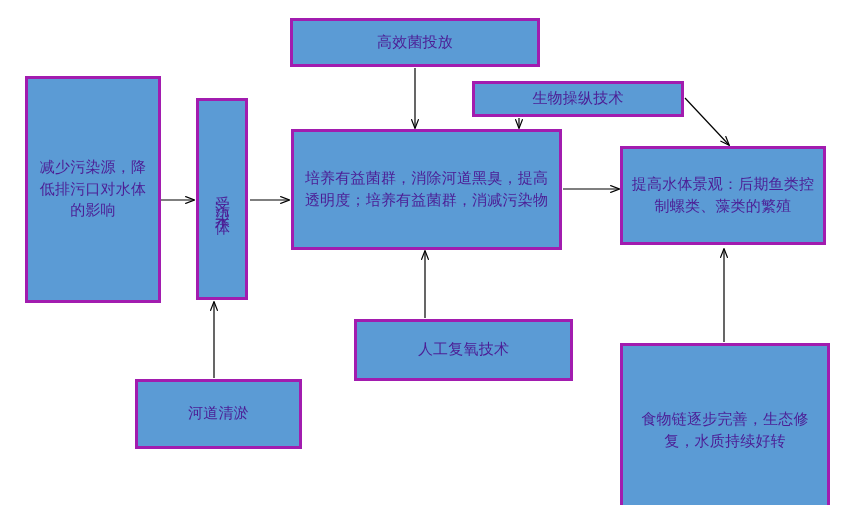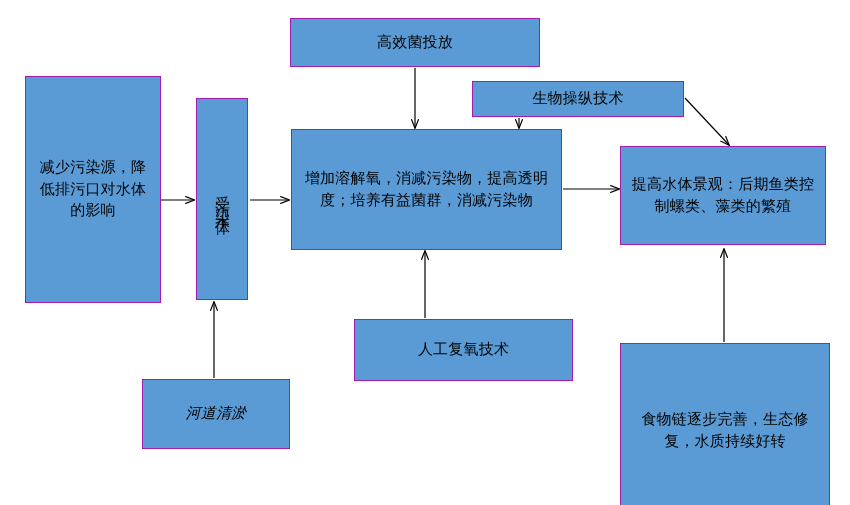--- a/index.html
+++ b/index.html
@@ -12,22 +12,22 @@
     width: 850px;
     height: 505px;
     background: #ffffff;
     overflow: hidden;
     font-family: "Liberation Serif", "DejaVu Serif", serif;
   }
   .node {
     position: absolute;
     box-sizing: border-box;
     background: #5B9BD5;
-    border: 1px solid #a21caf;
-    color: #000000;
+    border: 3px solid #a21caf;
+    color: #4c1d95;
     display: flex;
     align-items: center;
     justify-content: center;
     text-align: center;
     line-height: 1.45;
     font-size: 15px;
     padding: 4px 8px;
     letter-spacing: 0.2px;
     -webkit-font-smoothing: antialiased;
   }
@@ -97,28 +97,28 @@
 
   <div class="node" style="left:290px; top:18px; width:250px; height:49px;">
     <span class="label">高效菌投放</span>
   </div>
 
   <div class="node" style="left:472px; top:81px; width:212px; height:36px;">
     <span class="label">生物操纵技术</span>
   </div>
 
   <div class="node" style="left:291px; top:129px; width:271px; height:121px;">
-    <span class="label">增加溶解氧，消减污染物，提高透明度；培养有益菌群，消减污染物</span>
+    <span class="label">培养有益菌群，消除河道黑臭，提高透明度；培养有益菌群，消减污染物</span>
   </div>
 
   <div class="node" style="left:620px; top:146px; width:206px; height:99px;">
     <span class="label">提高水体景观：后期鱼类控制螺类、藻类的繁殖</span>
   </div>
 
-  <div class="node" style="left:142px; top:379px; width:148px; height:70px;font-style:italic;">
+  <div class="node" style="left:135px; top:379px; width:167px; height:70px;">
     <span class="label">河道清淤</span>
   </div>
 
   <div class="node" style="left:315px; top:319px; width:219px; height:62px;margin-left:39px;">
     <span class="label">人工复氧技术</span>
   </div>
 
   <div class="node" style="left:620px; top:343px; width:210px; height:176px;">
     <span class="label">食物链逐步完善，生态修复，水质持续好转</span>
   </div>

